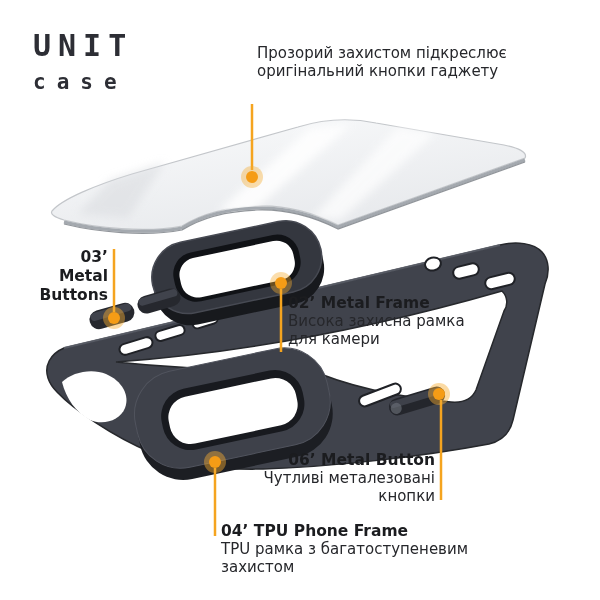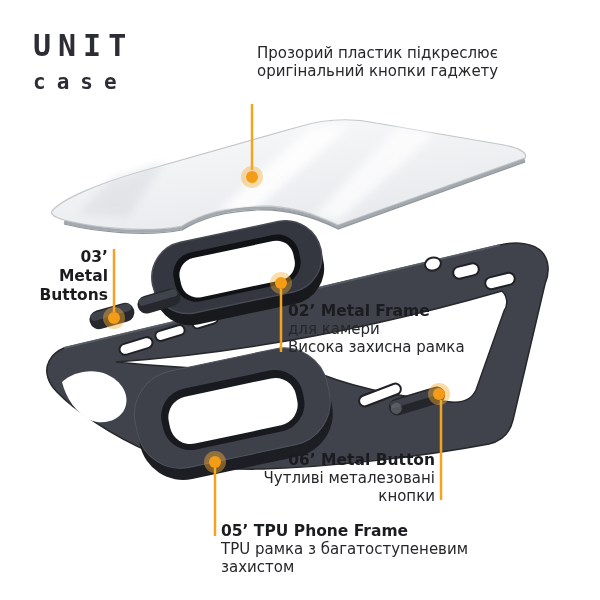--- a/index.html
+++ b/index.html
@@ -132,40 +132,40 @@
         <circle cx="215" cy="462" r="6" fill="#F59C16"></circle>
     </g>
   </svg>
 
   <div class="logo">
     <span class="l1">UNIT</span>
     <span class="l2">case</span>
   </div>
 
   <div class="ann" style="left:257px;top:45px;width:270px;">
-    <div class="desc">Прозорий пластик підкреслює</div>
+    <div class="desc">Прозорий захистом підкреслює</div>
     <div class="desc">оригінальний кнопки гаджету</div>
   </div>
 
-  <div class="ann" style="left:288px;top:301px;width:230px;">
+  <div class="ann" style="left:288px;top:293px;width:230px;">
     <div class="title">02’ Metal Frame</div>
+    <div class="desc">Висока захисна рамка</div>
     <div class="desc">для камери</div>
-    <div class="desc">Висока захисна рамка</div>
   </div>
 
   <div class="ann ra" style="left:28px;top:248px;width:80px;">
     <div class="title" style="line-height:19px;">03’ Metal</div>
     <div class="title" style="line-height:19px;">Buttons</div>
   </div>
 
   <div class="ann ra" style="left:235px;top:450px;width:200px;">
     <div class="title">06’ Metal Button</div>
     <div class="desc">Чутливі металезовані</div>
     <div class="desc">кнопки</div>
   </div>
 
   <div class="ann" style="left:221px;top:521px;width:270px;">
-    <div class="title">05’ TPU Phone Frame</div>
+    <div class="title">04’ TPU Phone Frame</div>
     <div class="desc">TPU рамка з багатоступеневим</div>
     <div class="desc">захистом</div>
   </div>
 
 </div>
 
 </body></html>

